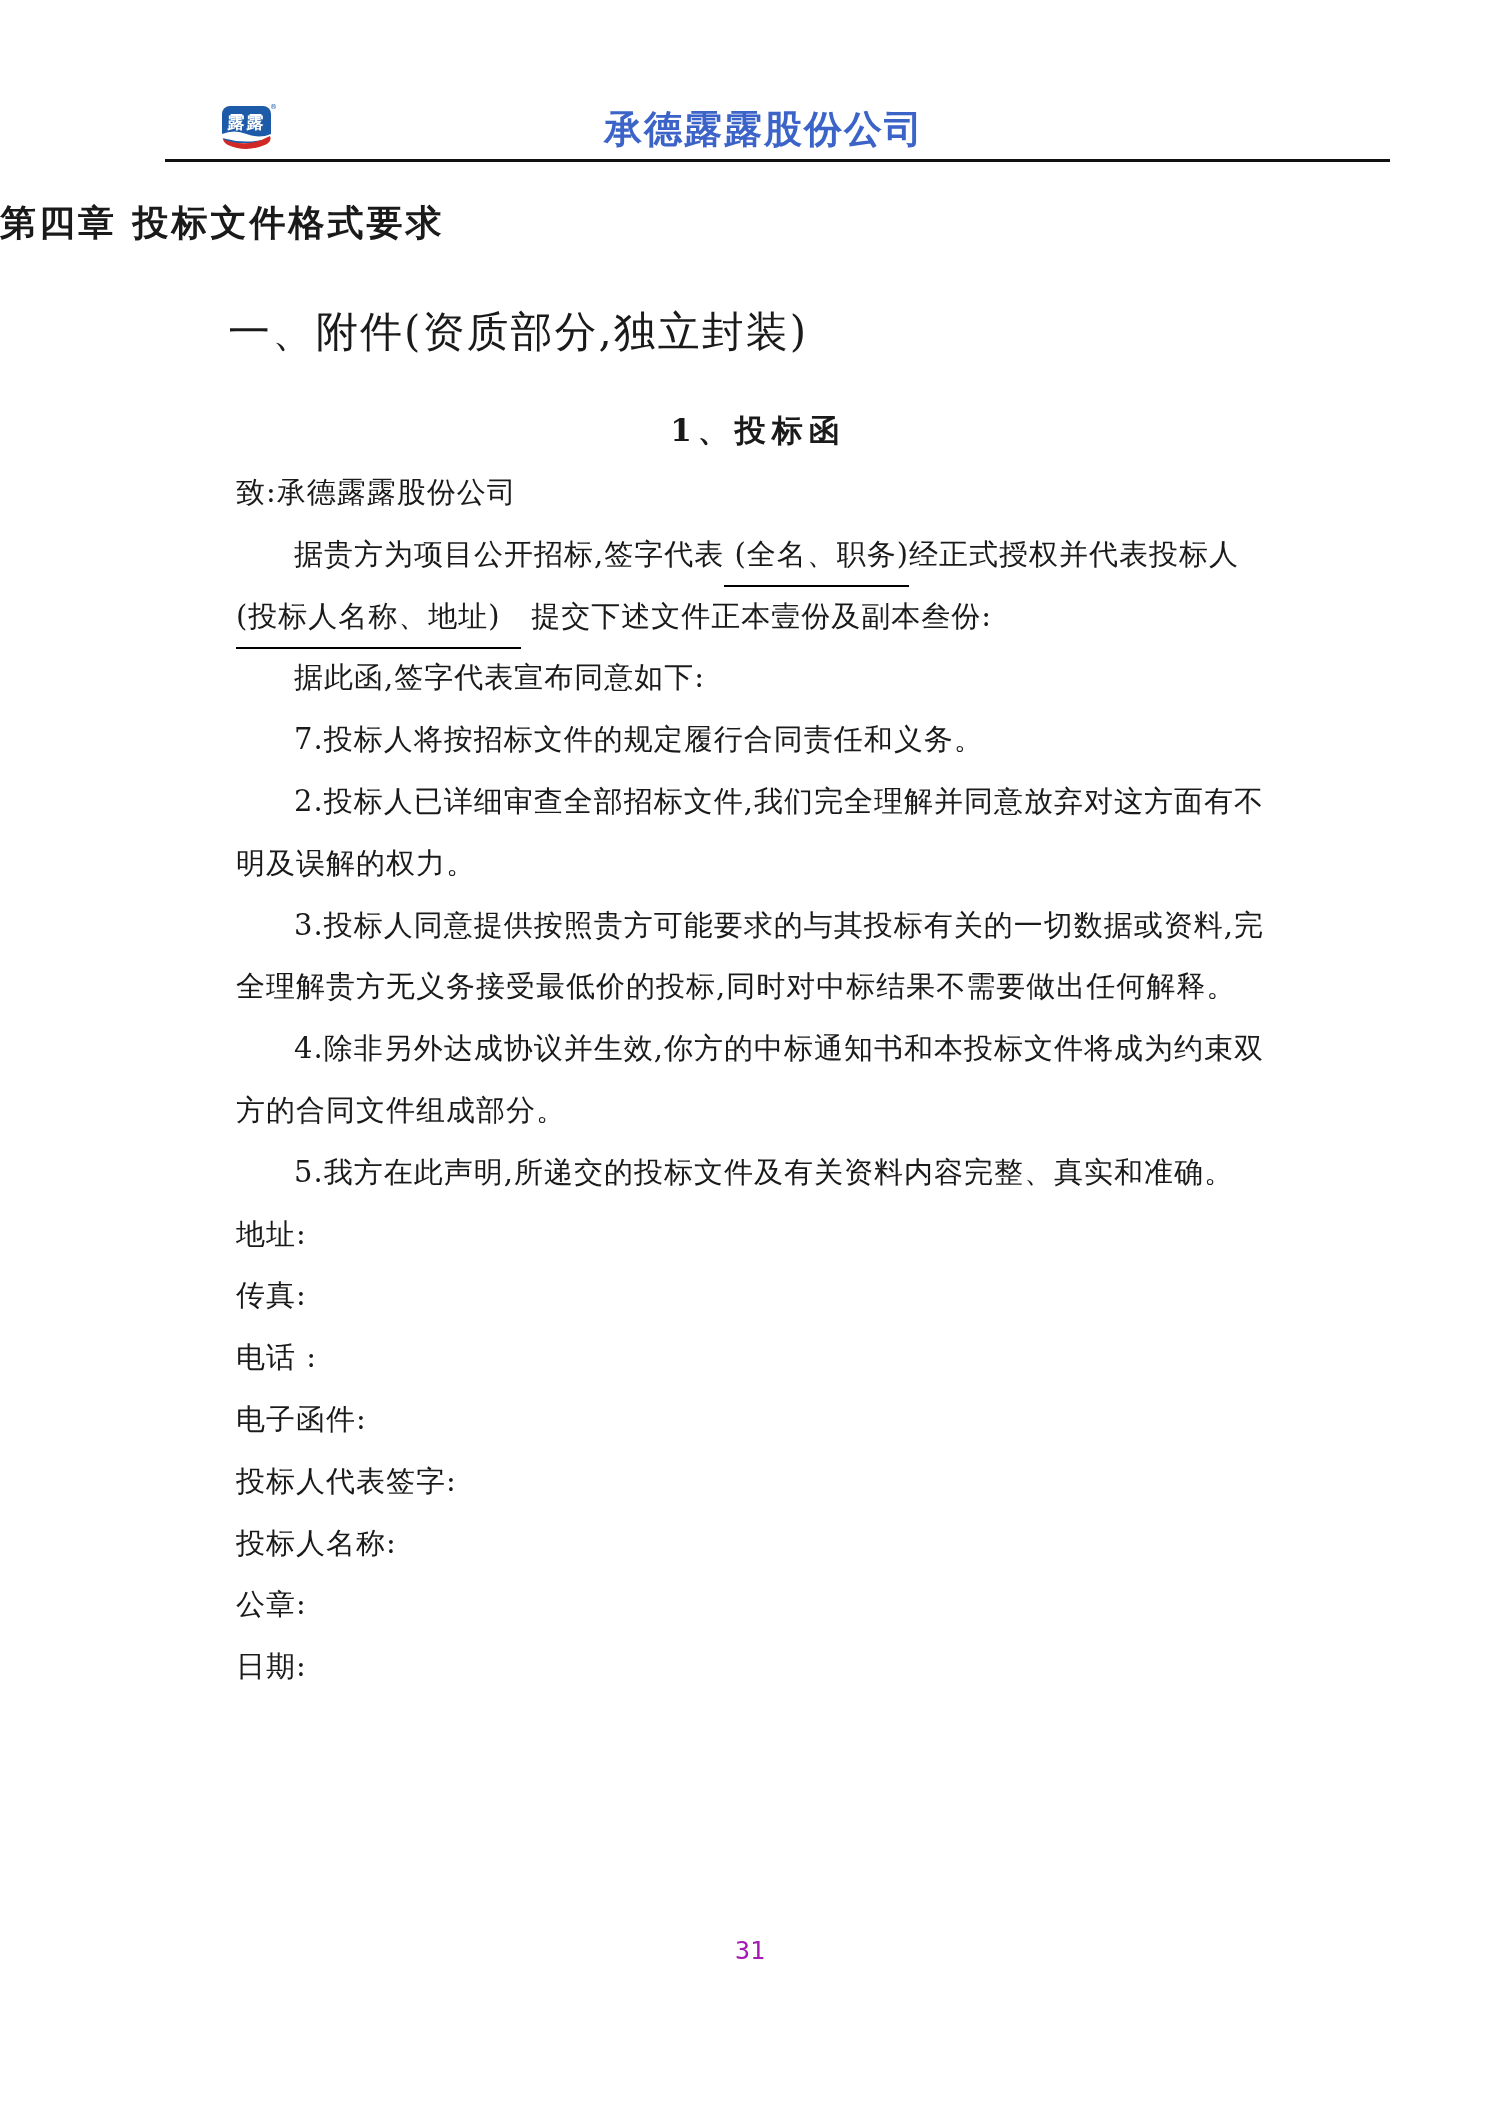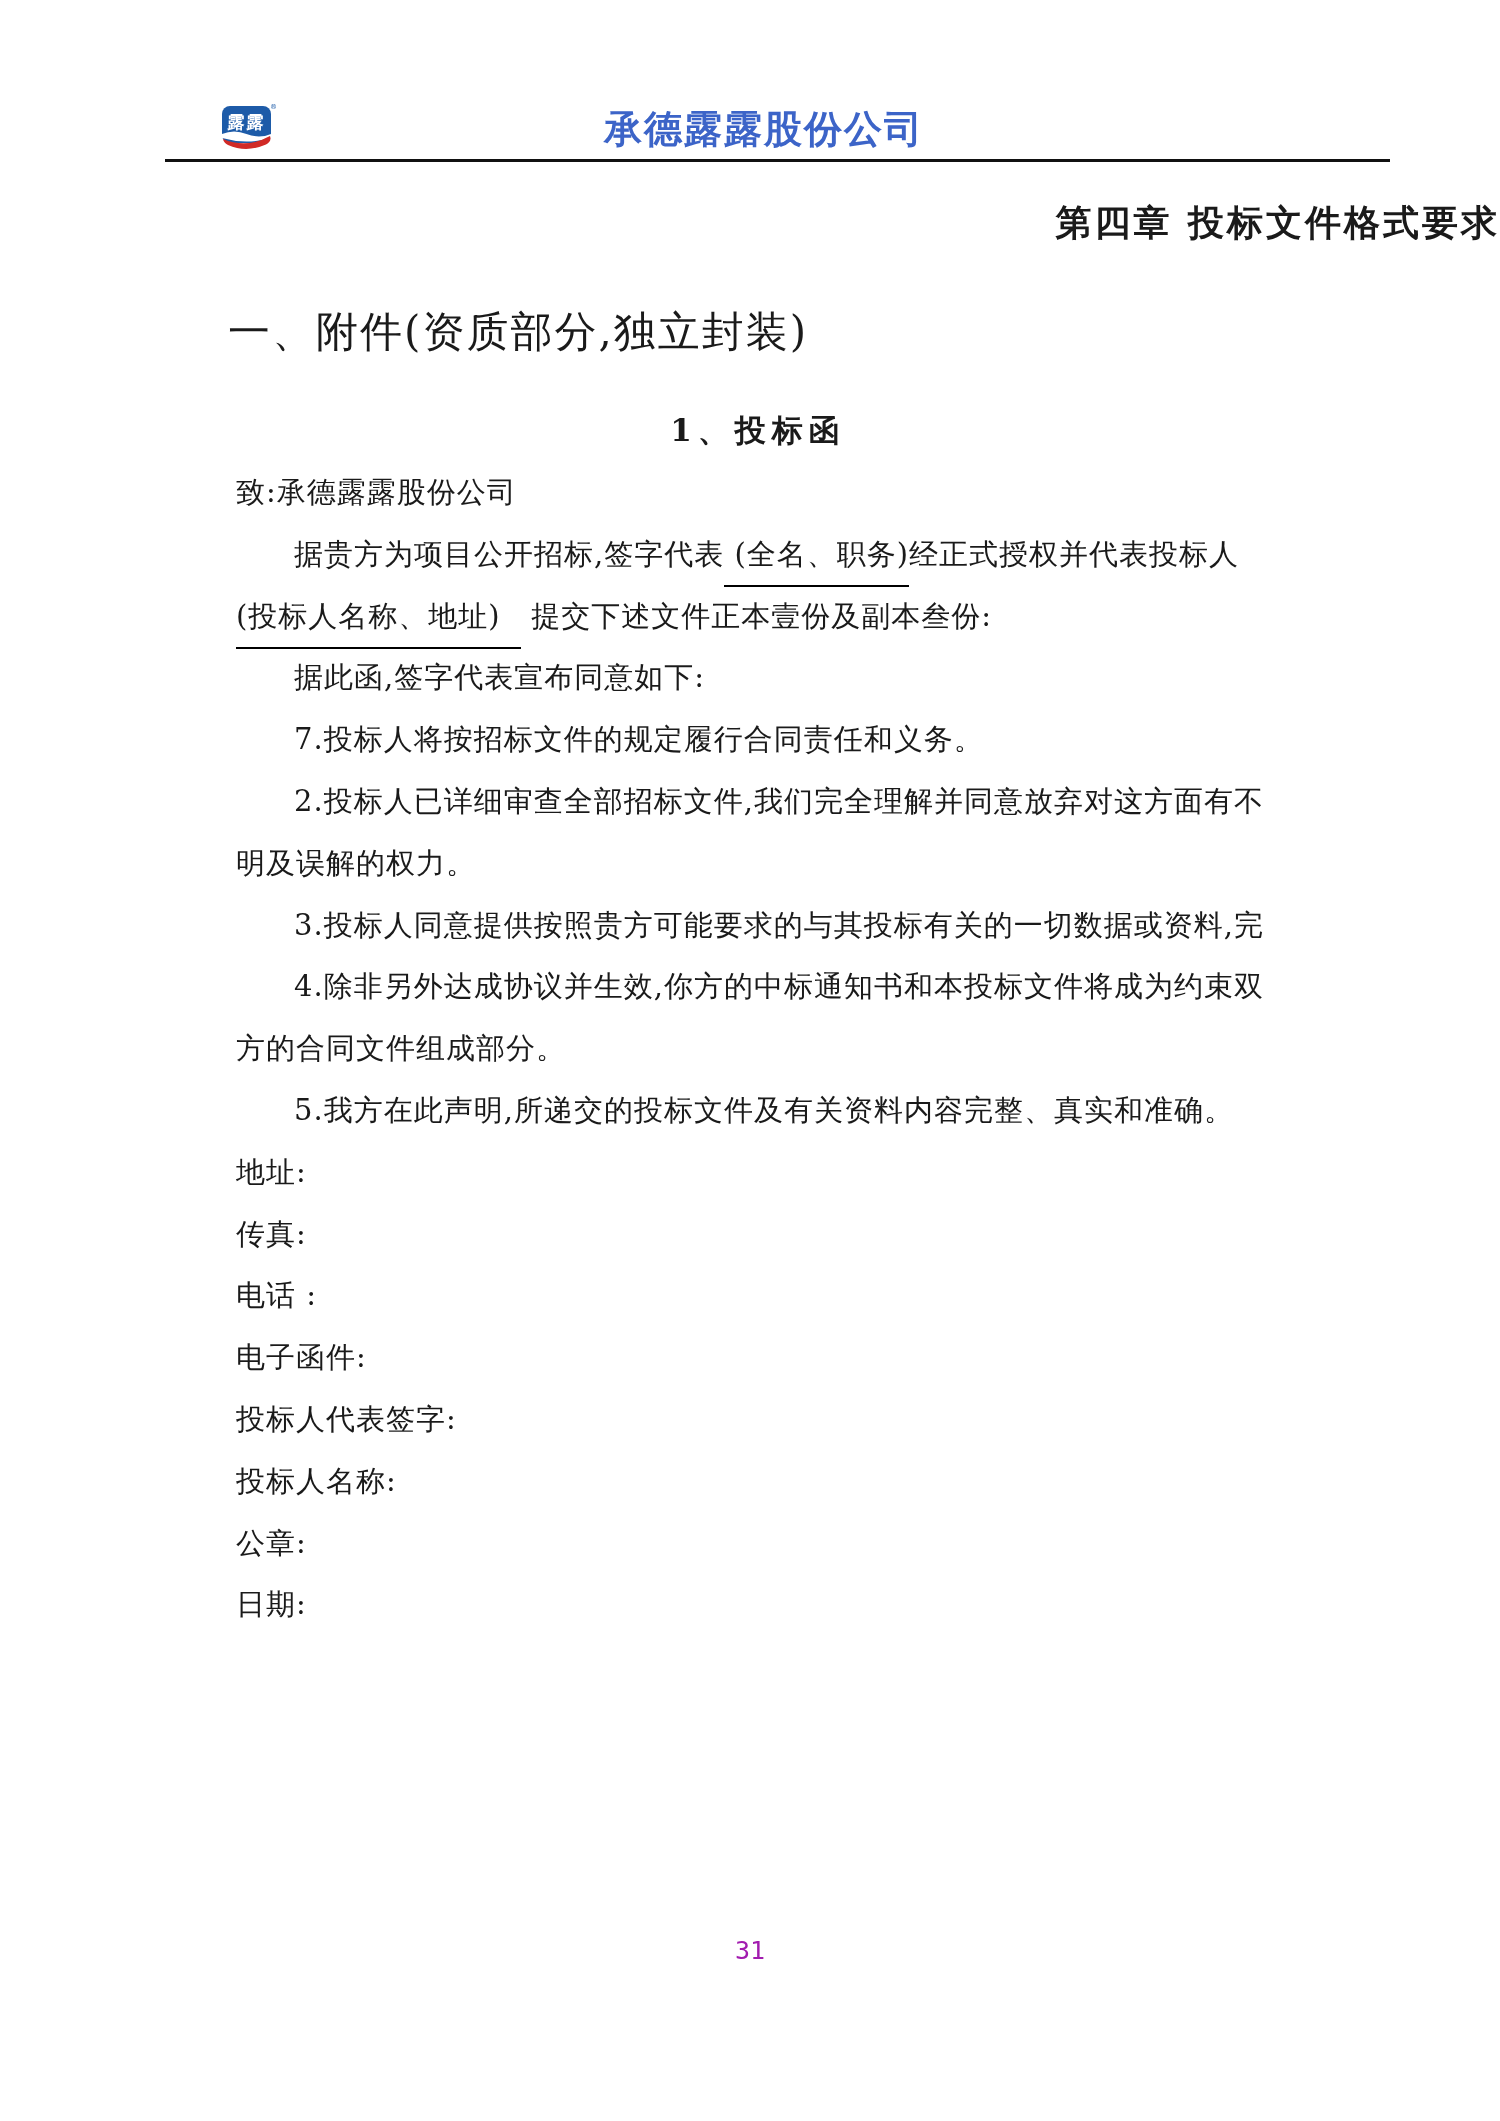--- a/index.html
+++ b/index.html
@@ -29,21 +29,21 @@
     letter-spacing:2px;
     color:var(--brand-blue);
   }
   .header-rule{
     position:absolute;top:159px;left:165px;width:1225px;height:3px;
     background:var(--rule);
   }
   
   .chapter-title{
     position:absolute;top:199px;left:0;width:100%;
-    text-align:right;
+    text-align:left;
     font-size:36px;font-weight:bold;letter-spacing:3px;
   }
   .section-heading{
     position:absolute;top:304px;left:228px;
     font-size:42px;font-weight:normal;letter-spacing:2px;
   }
   .subsection-title{
     position:absolute;top:410px;left:0;width:100%;
     text-align:center;
     font-size:31px;font-weight:bold;letter-spacing:6px;padding-left:8px;
@@ -98,20 +98,21 @@
 
   <div class="doc-body">
       <div class="line"><span class="seg">致:承德露露股份公司</span></div>
       <div class="line indent"><span class="seg">据贵方为项目公开招标,签字代表</span><span class="seg u"> (全名、职务)</span><span class="seg">经正式授权并代表投标人</span></div>
       <div class="line"><span class="seg u">(投标人名称、地址)  </span><span class="seg"> 提交下述文件正本壹份及副本叁份:</span></div>
       <div class="line indent"><span class="seg">据此函,签字代表宣布同意如下:</span></div>
       <div class="line indent"><span class="seg">7.投标人将按招标文件的规定履行合同责任和义务。</span></div>
       <div class="line indent"><span class="seg">2.投标人已详细审查全部招标文件,我们完全理解并同意放弃对这方面有不</span></div>
       <div class="line"><span class="seg">明及误解的权力。</span></div>
       <div class="line indent"><span class="seg">3.投标人同意提供按照贵方可能要求的与其投标有关的一切数据或资料,完</span></div>
+      <div class="line"><span class="seg">全理解贵方无义务接受最低价的投标,同时对中标结果不需要做出任何解释。</span></div>
       <div class="line indent"><span class="seg">4.除非另外达成协议并生效,你方的中标通知书和本投标文件将成为约束双</span></div>
       <div class="line"><span class="seg">方的合同文件组成部分。</span></div>
       <div class="line indent"><span class="seg">5.我方在此声明,所递交的投标文件及有关资料内容完整、真实和准确。</span></div>
       <div class="line"><span class="seg">地址:</span></div>
       <div class="line"><span class="seg">传真:</span></div>
       <div class="line"><span class="seg">电话 :</span></div>
       <div class="line"><span class="seg">电子函件:</span></div>
       <div class="line"><span class="seg">投标人代表签字:</span></div>
       <div class="line"><span class="seg">投标人名称:</span></div>
       <div class="line"><span class="seg">公章:</span></div>

